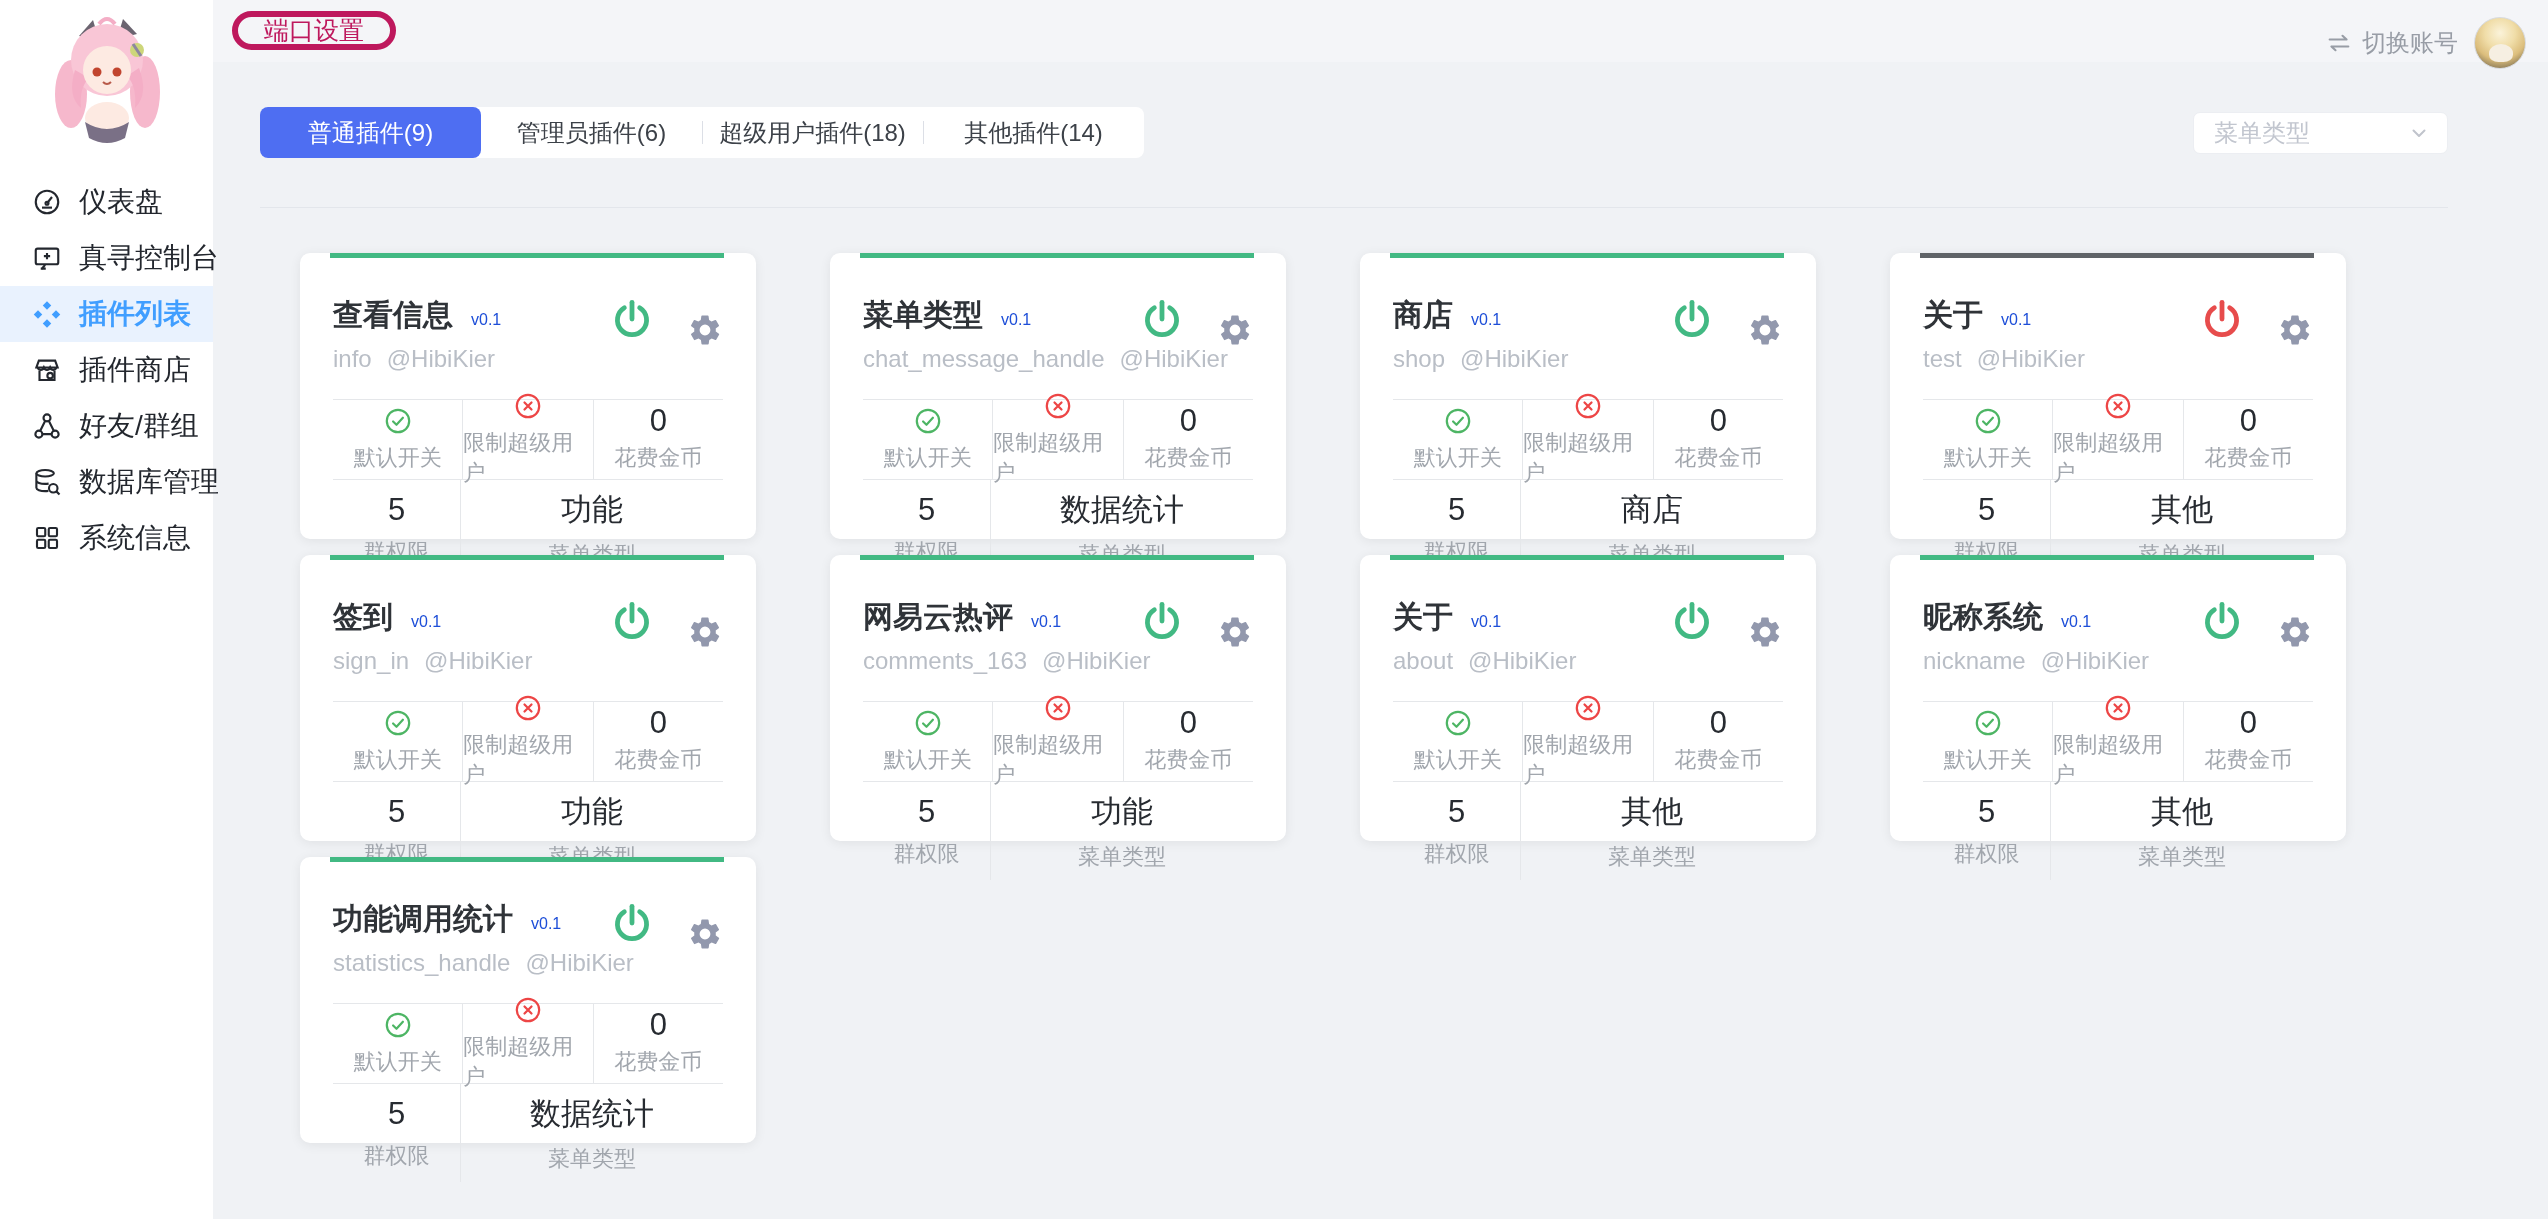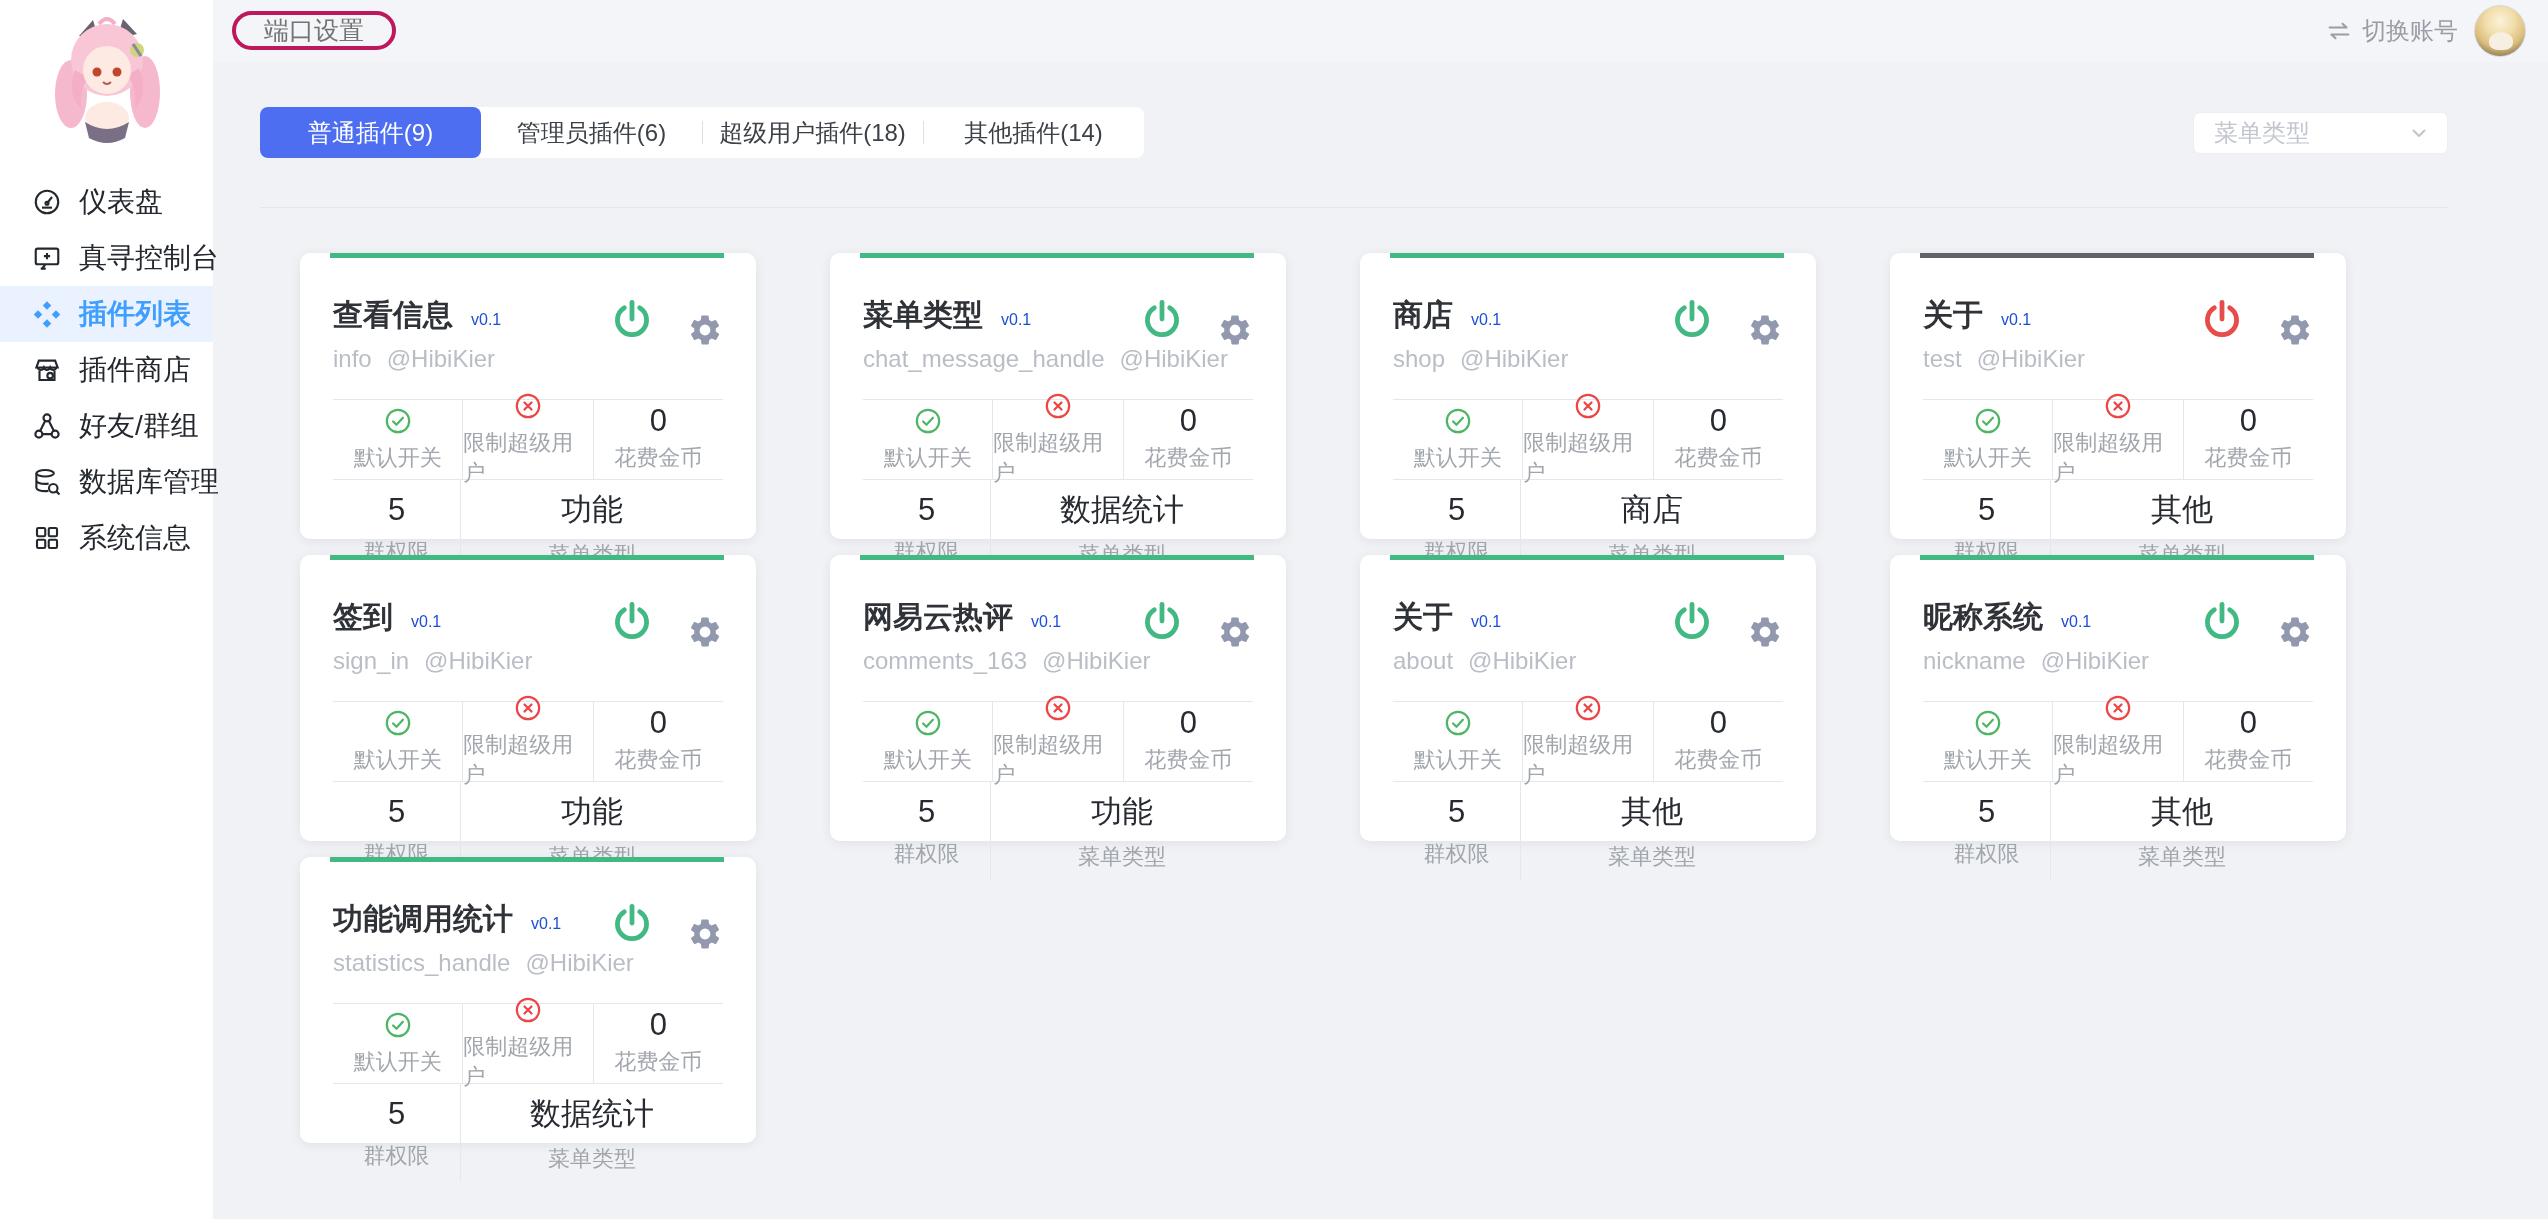--- a/index.html
+++ b/index.html
@@ -22,28 +22,28 @@
   .menu-item .mi-icon{width:30px;height:30px;display:flex;}
   .menu-item svg{width:30px;height:30px;stroke:#23272e;fill:none;stroke-width:1.7;}
   .menu-item.active{background:var(--sidebar-active-bg);color:var(--sidebar-active);font-weight:bold;}
   .menu-item.active svg{stroke:var(--sidebar-active);}
   .menu-item svg.fill-icon{fill:currentColor;stroke:none;color:#23272e;}
   .menu-item.active svg.fill-icon{color:var(--sidebar-active);}
 
   
   .main{flex:1;position:relative;}
   .topbar{height:62px;background:#f4f5f8;position:relative;}
-  .port-pill{position:absolute;left:19px;top:11px;width:164px;height:39px;border:4px solid #be185d;
+  .port-pill{position:absolute;left:19px;top:11px;width:164px;height:39px;border:6px solid #be185d;
     border-radius:21px;display:flex;align-items:center;justify-content:center;
-    font-size:25px;color:#737373;cursor:pointer;background:transparent;}
+    font-size:25px;color:#be185d;cursor:pointer;background:transparent;}
   .toast{position:absolute;left:872px;top:15px;width:378px;height:47px;background:#f0f9eb;
     border:1px solid #e1f3d8;border-radius:7px;display:flex;align-items:center;gap:14px;
     padding-left:22px;font-size:24px;color:var(--toast-green);}
   .toast svg{width:27px;height:27px;flex-shrink:0;}
-  .topbar-right{position:absolute;right:22px;top:0;height:62px;display:flex;align-items:center;gap:16px;}
+  .topbar-right{position:absolute;right:22px;top:12px;height:62px;display:flex;align-items:center;gap:16px;}
   .switch-account{display:flex;align-items:center;gap:9px;font-size:24px;color:#989da6;cursor:pointer;}
   .switch-account svg{width:28px;height:28px;stroke:#989da6;fill:none;stroke-width:1.8;}
   .avatar{width:52px;height:52px;border-radius:50%;cursor:pointer;overflow:hidden;
     background:radial-gradient(circle at 50% 30%,#fbf3da 0%,#f0ddA8 35%,#dcbe7d 62%,#58503f 100%);
     border:1px solid #d8dbe0;position:relative;}
   .avatar::after{content:"";position:absolute;left:14px;top:26px;width:24px;height:18px;
     background:#f6efe2;border-radius:50% 50% 40% 40%;}
 
   
   .tabs-row{display:flex;justify-content:space-between;align-items:center;margin:45px 100px 0 47px;}

